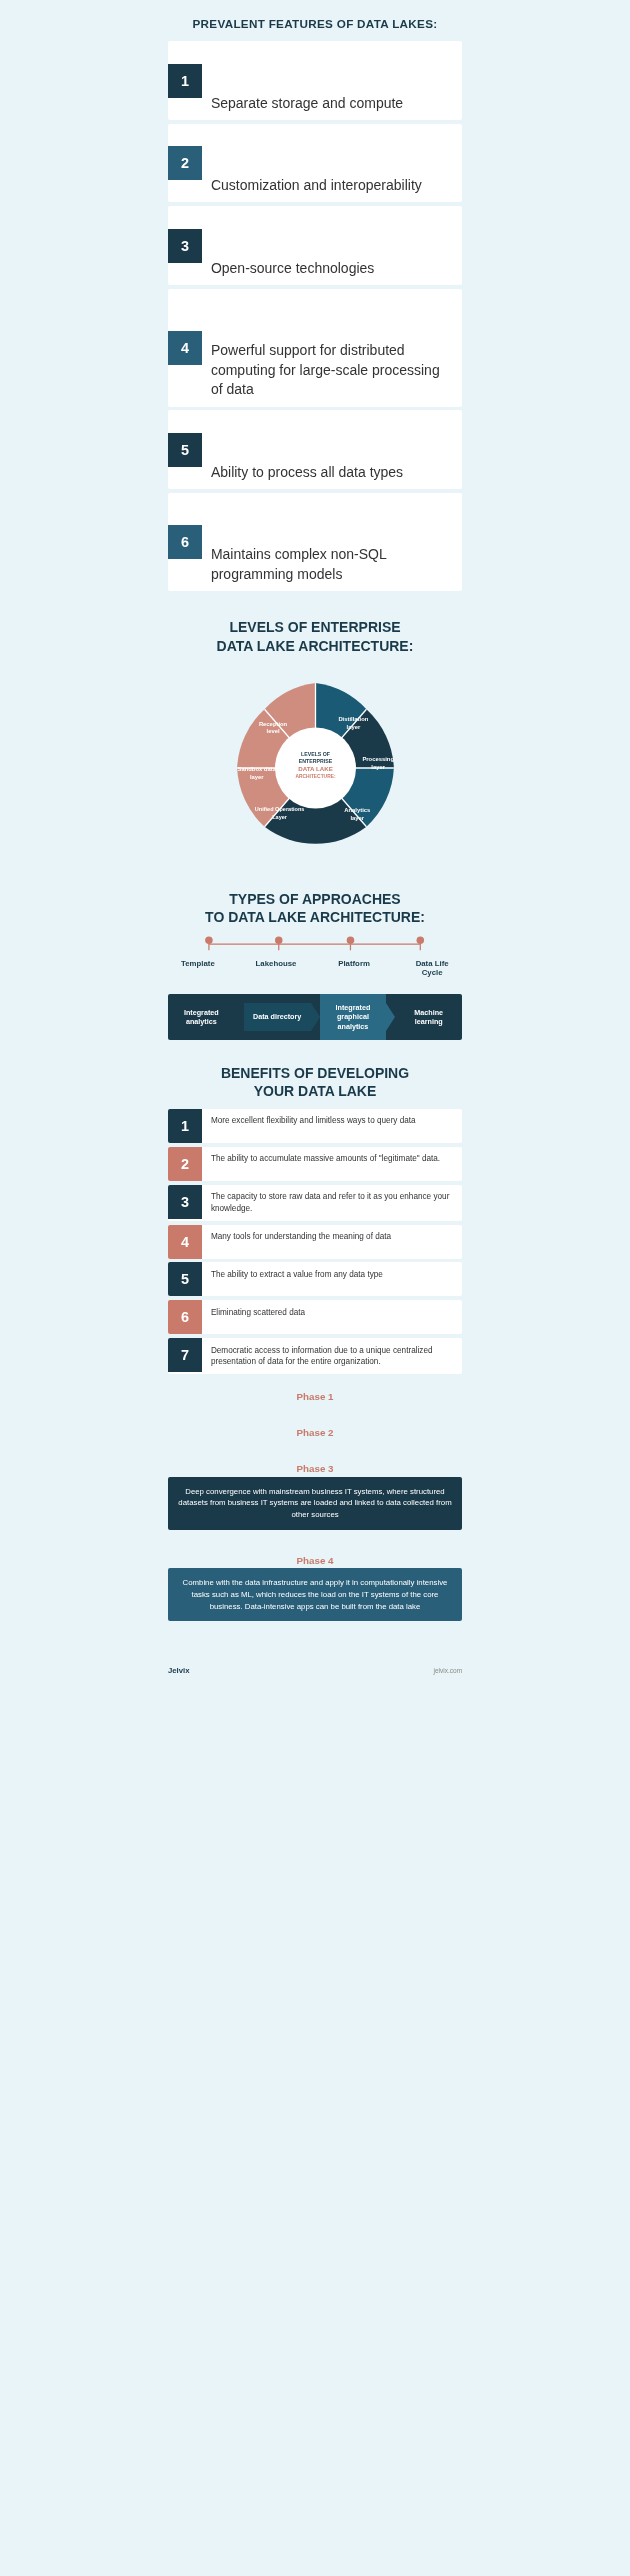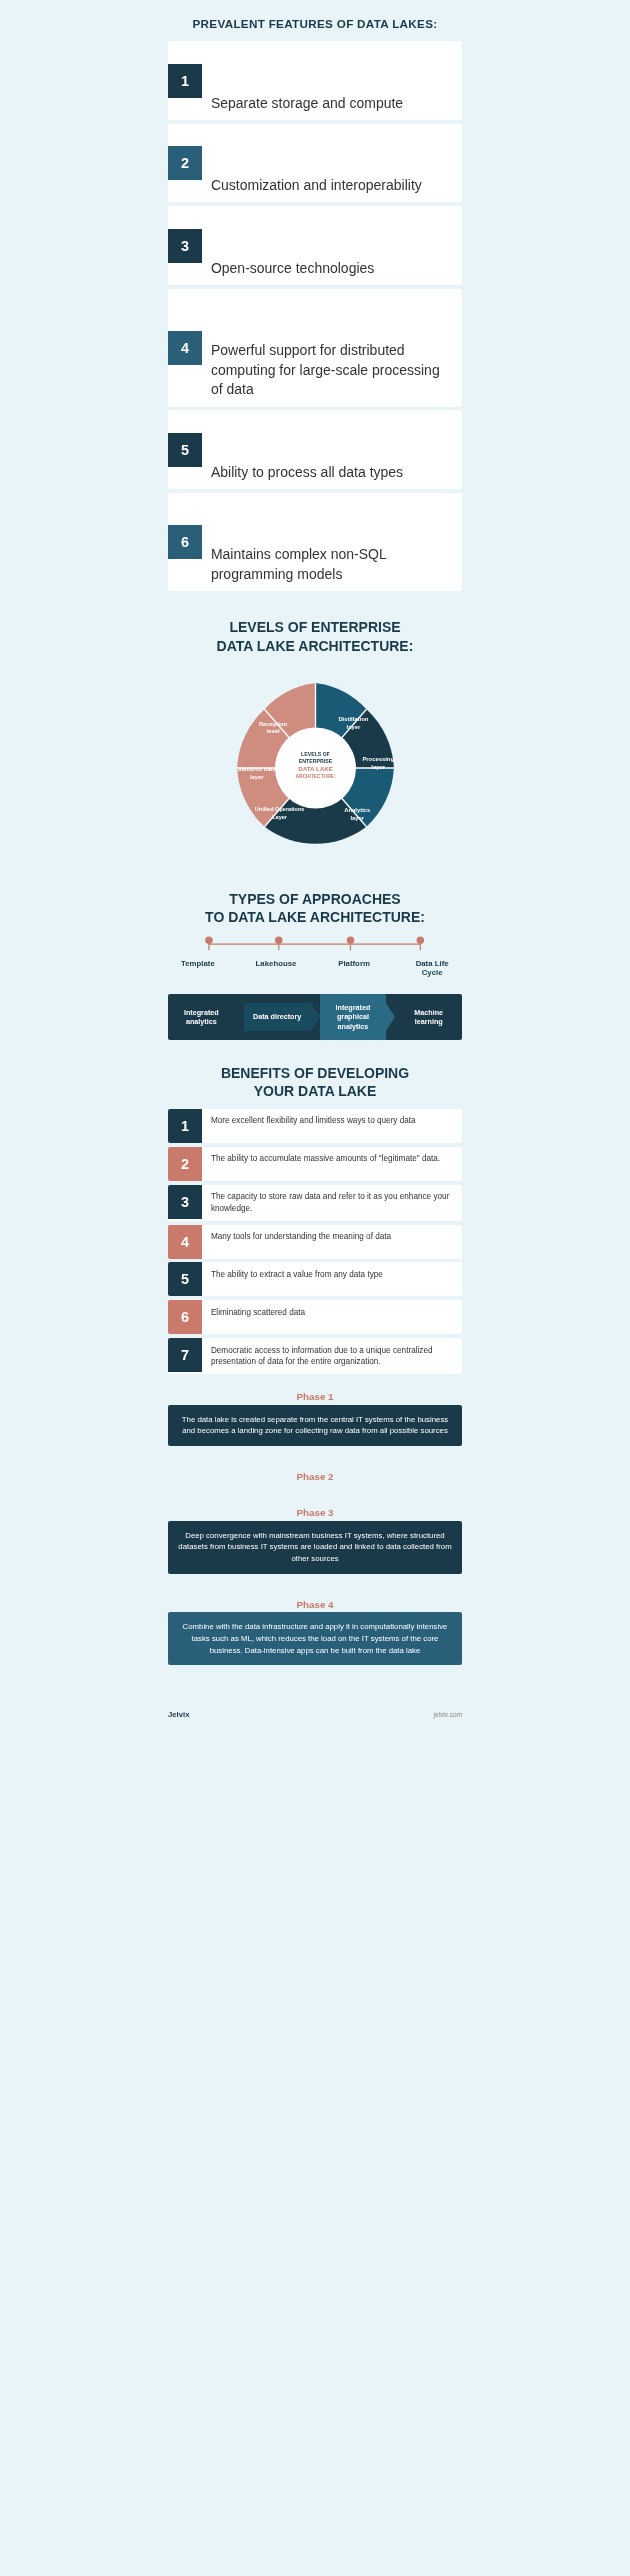--- a/index.html
+++ b/index.html
@@ -394,21 +394,20 @@
     <div class="benefit-number" style="background-color:#1a3a4a">7</div>
     <div class="benefit-text">Democratic access to information due to a unique centralized presentation of data for the entire organization.</div>
   </div>
     </div>
 </div>
 
 <div>
   <div class="stages-section" id="stages-container">
   <div class="stage-item">
     <div class="stage-phase">Phase 1</div>
-    <div class="stage-content" style="background-color:#1a3a4a">The data lake is created separate from the central IT systems of the business and becomes a landing zone for collecting raw data from all possible sources</div>
   </div>
       <div class="stage-item">
     <div class="stage-phase">Phase 2</div>
   </div>
       <div class="stage-item">
     <div class="stage-phase">Phase 3</div>
     <div class="stage-content" style="background-color:#1a3a4a">Deep convergence with mainstream business IT systems, where structured datasets from business IT systems are loaded and linked to data collected from other sources</div>
   </div>
       <div class="stage-item">
     <div class="stage-phase">Phase 4</div>

